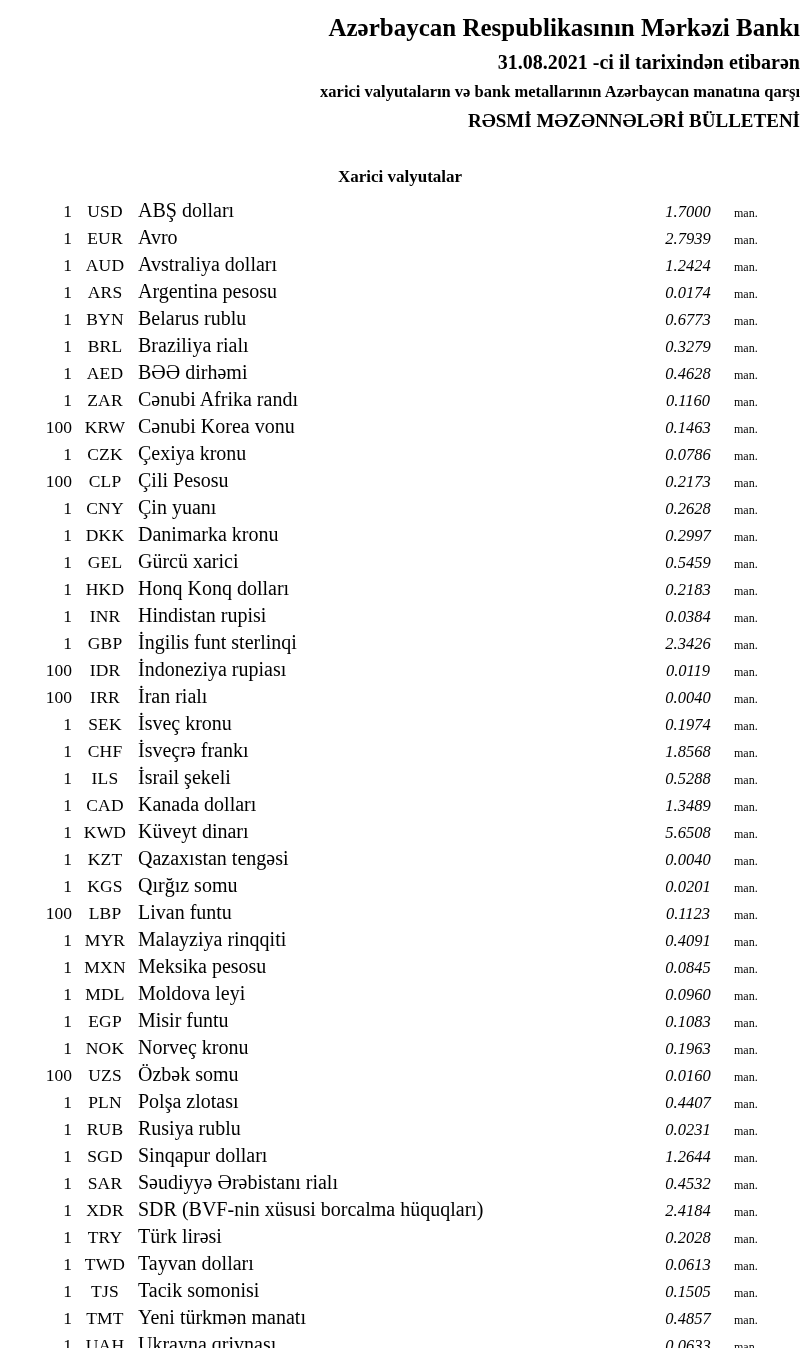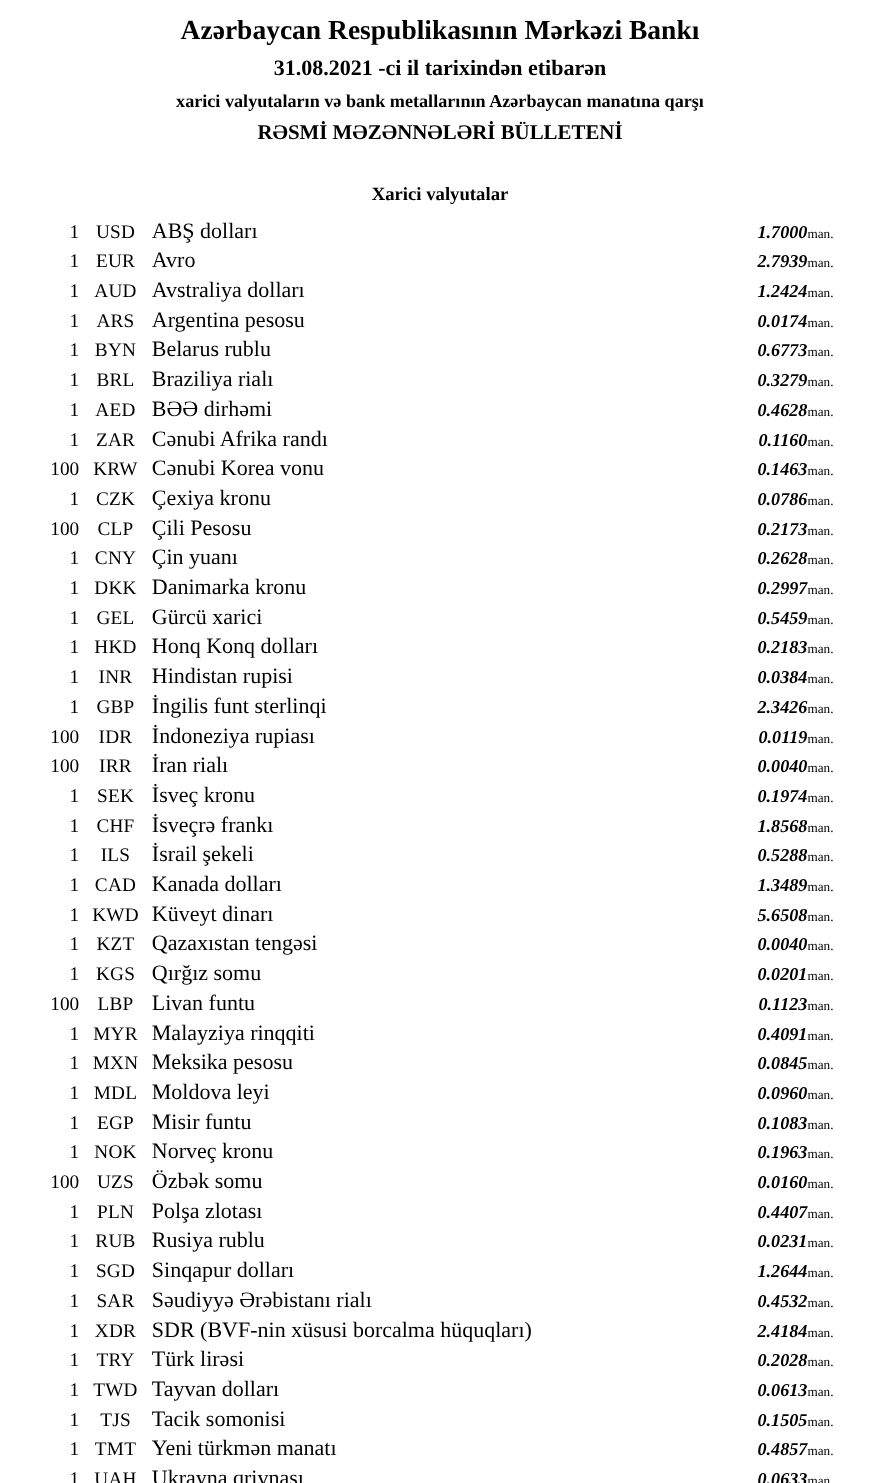--- a/index.html
+++ b/index.html
@@ -12,21 +12,21 @@
     min-height: 1348px;
     font-family: "Liberation Serif", serif;
     color: #000000;
   }
   .page {
     width: 800px;
     box-sizing: border-box;
     padding: 8px 0 0 0;
   }
   .header {
-    text-align: center;
+    text-align: right;
   }
   .bank-title {
     font-family: "Liberation Serif", serif;
     font-weight: bold;
     font-size: 25px;
     line-height: 1.25;
     margin: 4px 0 6px 0;
   }
   .date-line {
     font-weight: bold;
@@ -73,23 +73,23 @@
     text-align: center;
     font-size: 17.5px;
     letter-spacing: 0.2px;
   }
   td.name {
     padding-left: 18px;
     font-size: 20px;
   }
   td.value {
     width: 92px;
-    text-align: right;
+    text-align: center;
     font-style: italic;
-    font-weight: bold;
+    font-weight: normal;
     font-size: 16.5px;
     padding-right: 0;
   }
   td.unit {
     width: 66px;
     text-align: left;
     padding-left: 14px;
     font-size: 12px;
   }
 </style>

